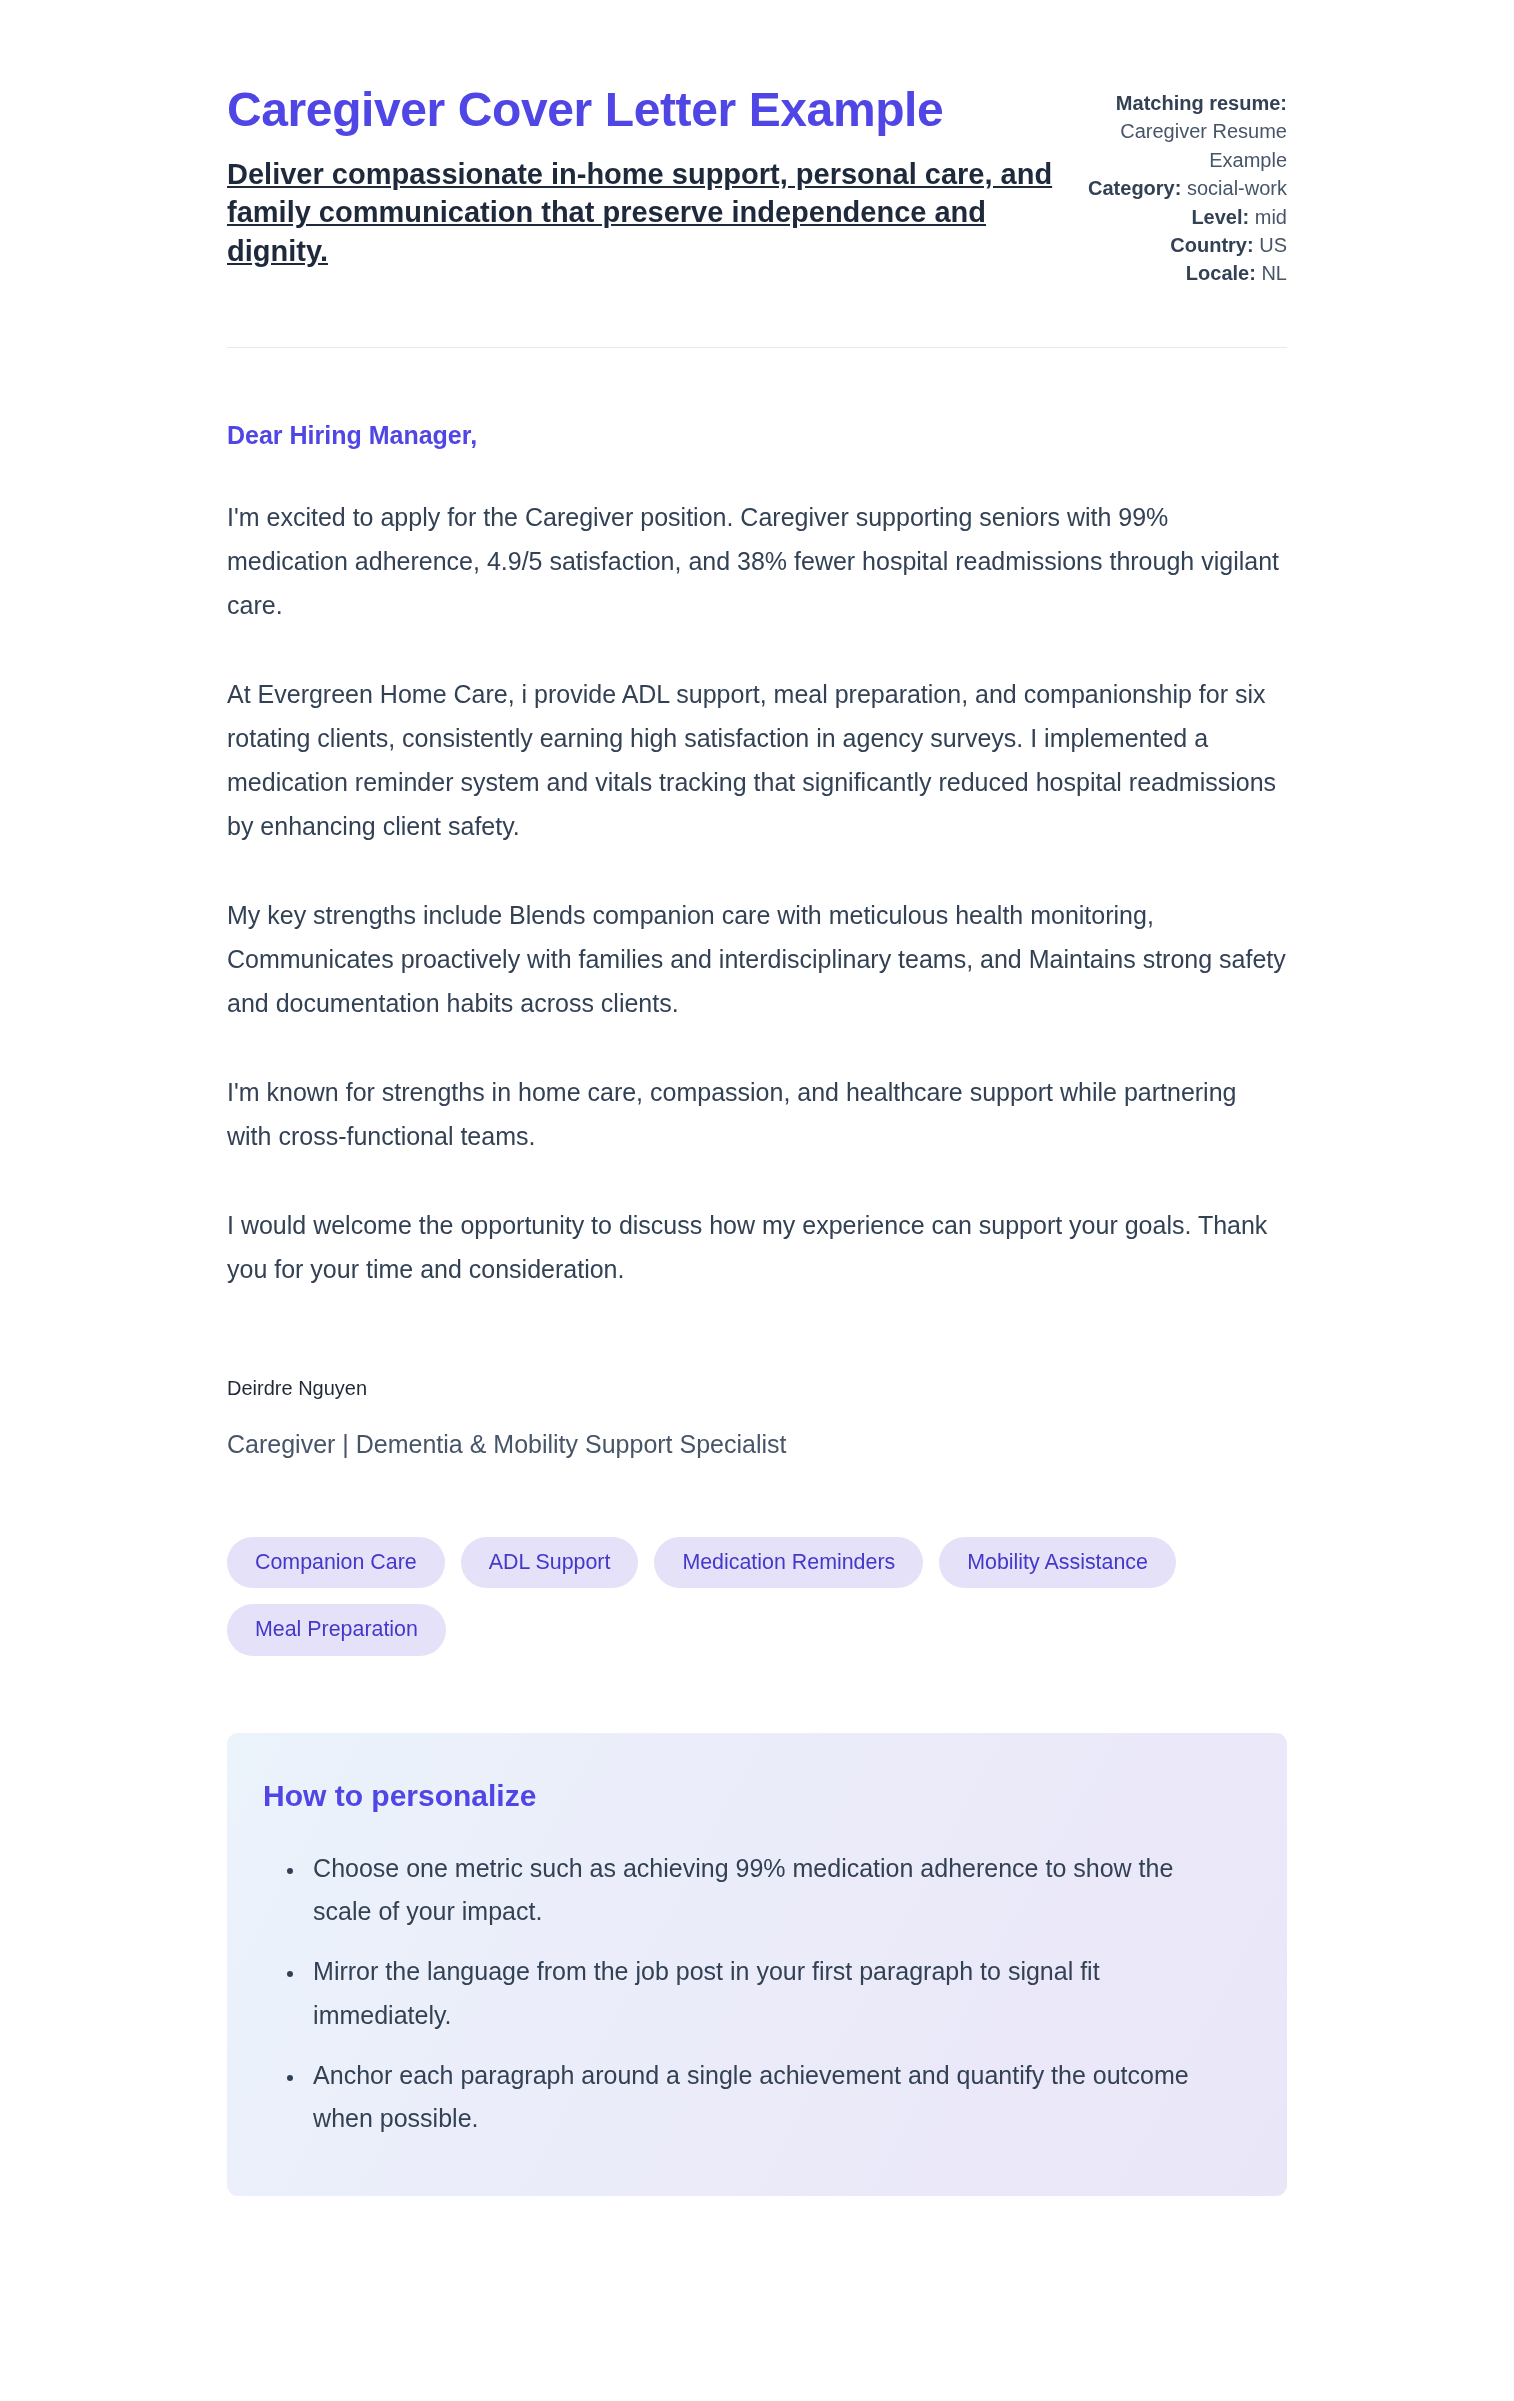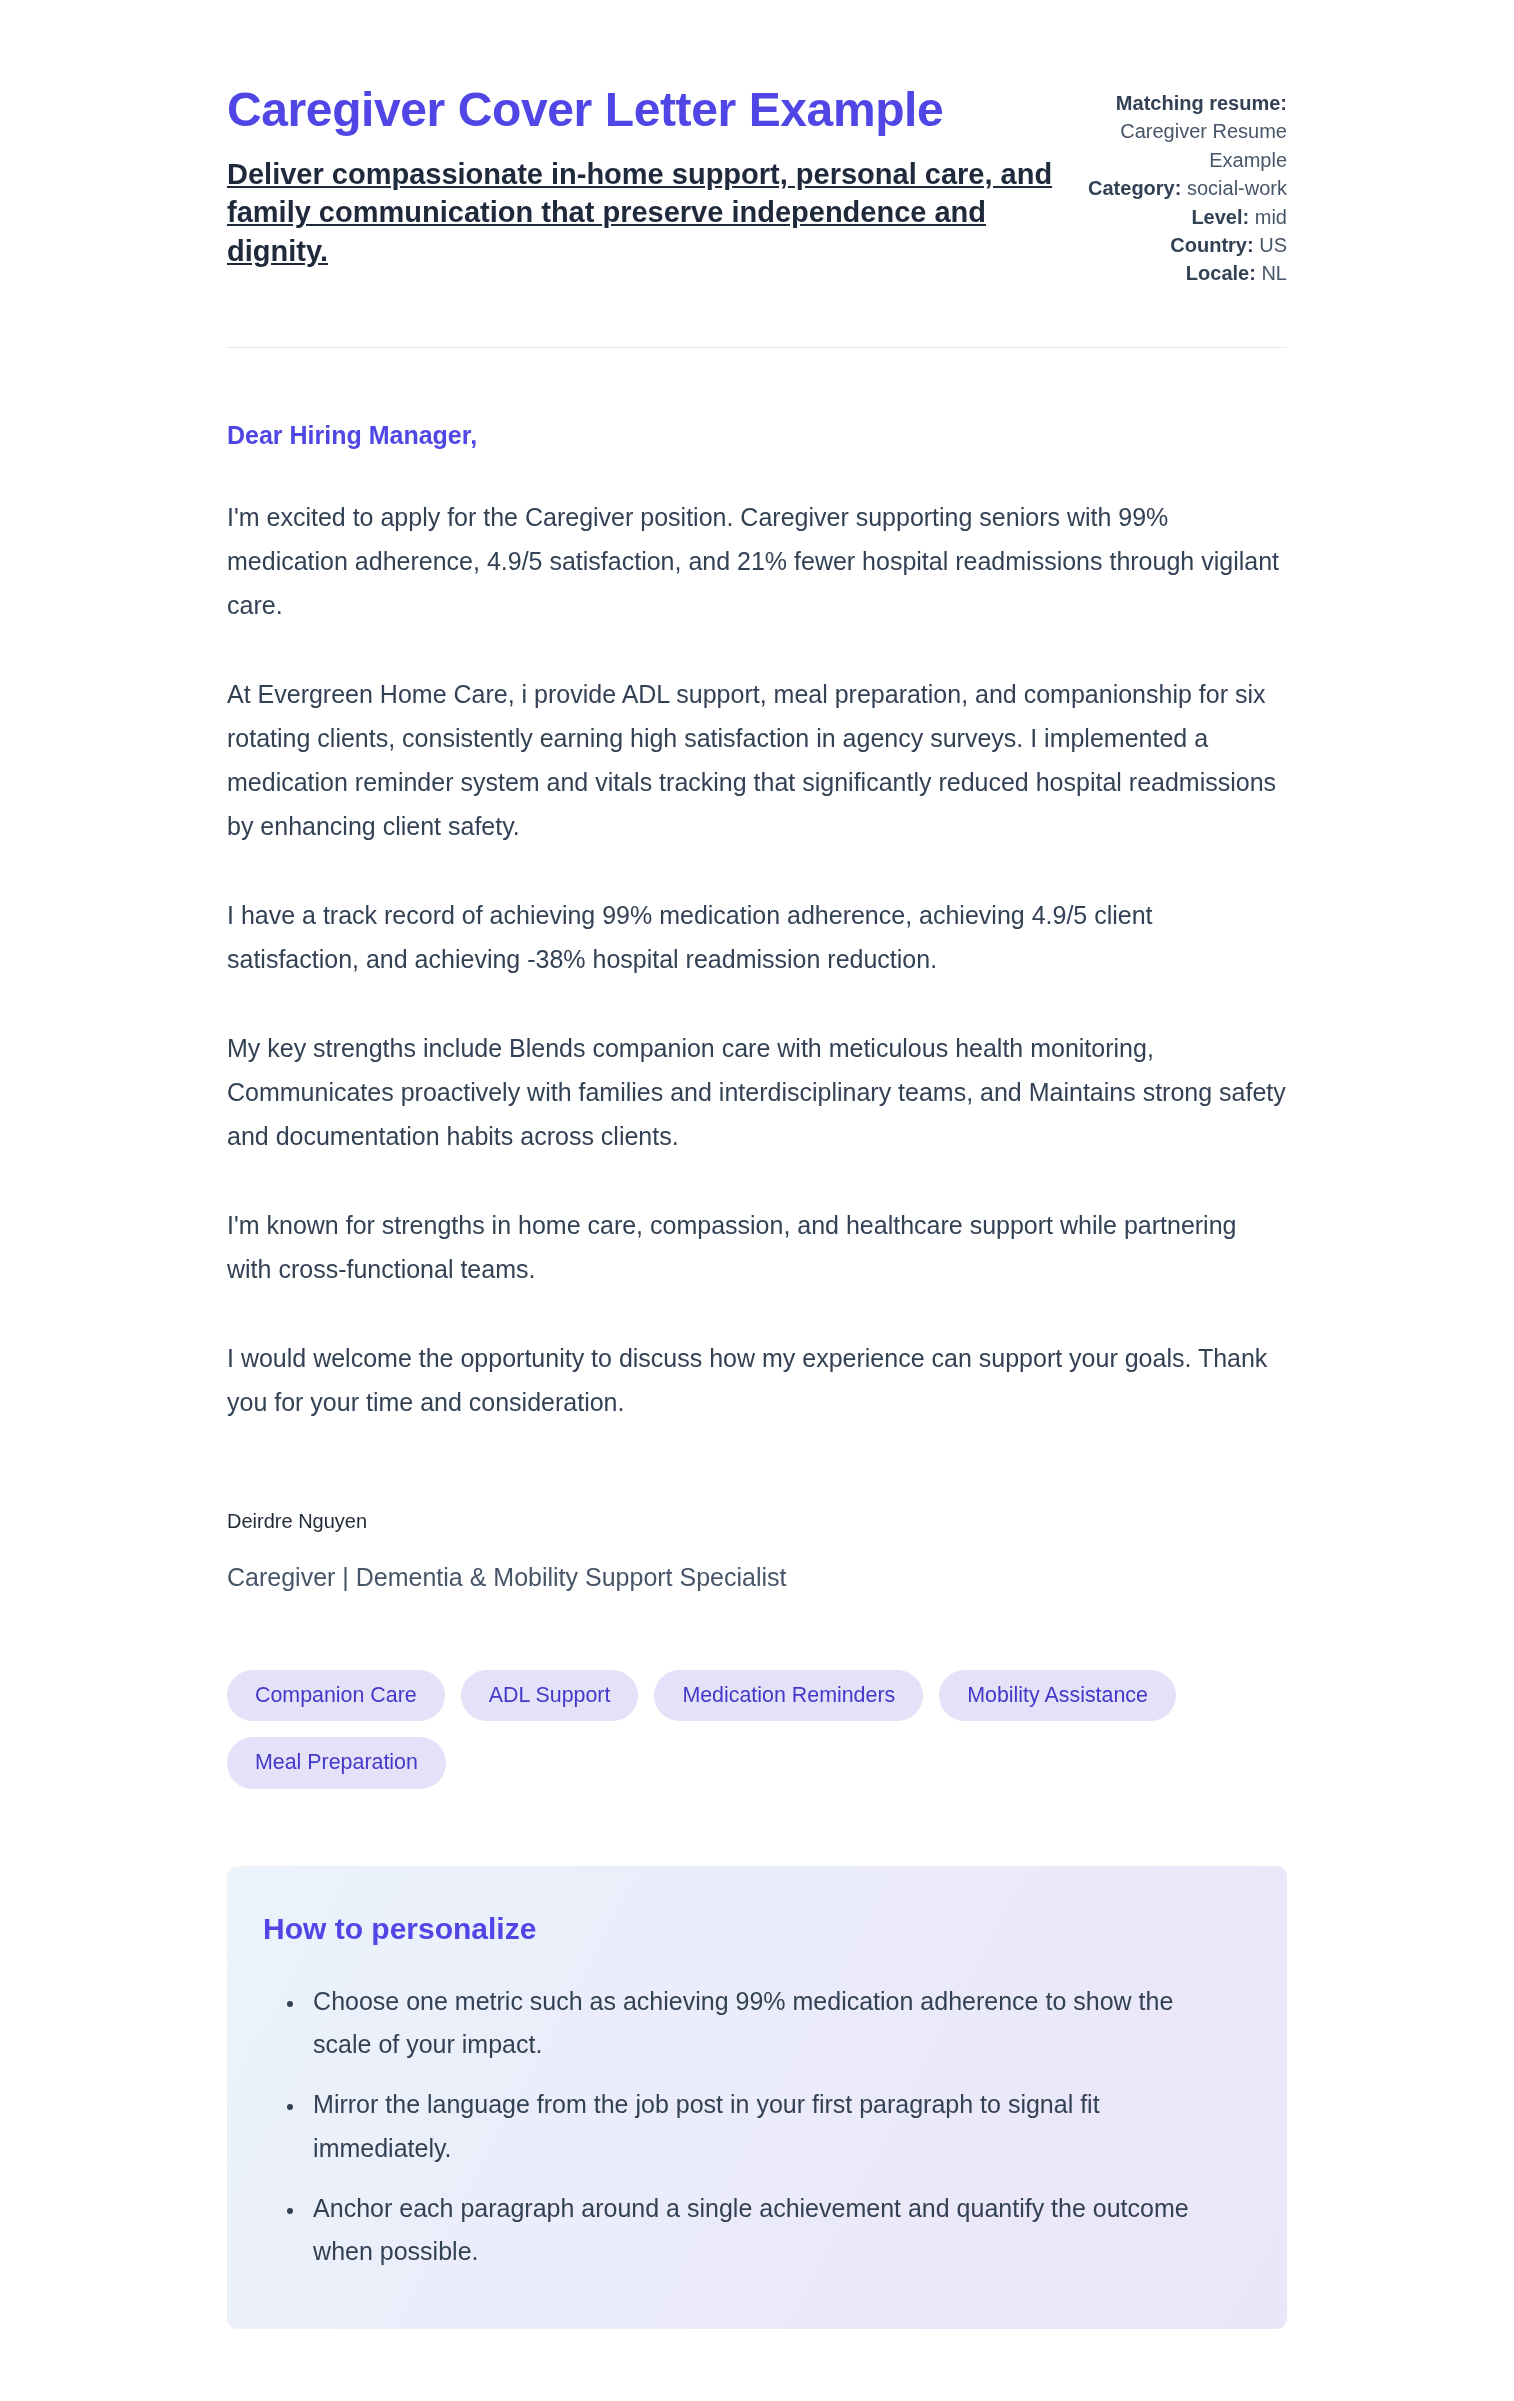--- a/index.html
+++ b/index.html
@@ -129,23 +129,22 @@
       <div class="meta-row"><strong>Level:</strong> <span>mid</span></div>
       <div class="meta-row"><strong>Country:</strong> <span>US</span></div>
       <div class="meta-row"><strong>Locale:</strong> <span>NL</span></div>
     </div>
   </div>
 
   <hr class="divider">
 
   <div class="letter">
     <p class="salutation">Dear Hiring Manager,</p>
-    <p class="body-par">I'm excited to apply for the Caregiver position. Caregiver supporting seniors with 99% medication adherence, 4.9/5 satisfaction, and 21% fewer hospital readmissions through vigilant care.</p>
+    <p class="body-par">I'm excited to apply for the Caregiver position. Caregiver supporting seniors with 99% medication adherence, 4.9/5 satisfaction, and 38% fewer hospital readmissions through vigilant care.</p>
     <p class="body-par">At Evergreen Home Care, i provide ADL support, meal preparation, and companionship for six rotating clients, consistently earning high satisfaction in agency surveys. I implemented a medication reminder system and vitals tracking that significantly reduced hospital readmissions by enhancing client safety.</p>
-    <p class="body-par">I have a track record of achieving 99% medication adherence, achieving 4.9/5 client satisfaction, and achieving -38% hospital readmission reduction.</p>
     <p class="body-par">My key strengths include Blends companion care with meticulous health monitoring, Communicates proactively with families and interdisciplinary teams, and Maintains strong safety and documentation habits across clients.</p>
     <p class="body-par">I'm known for strengths in home care, compassion, and healthcare support while partnering with cross-functional teams.</p>
     <p class="body-par">I would welcome the opportunity to discuss how my experience can support your goals. Thank you for your time and consideration.</p>
 
     <div class="signature">
       <p class="signature-name">Deirdre Nguyen</p>
       <p class="signature-title">Caregiver | Dementia &amp; Mobility Support Specialist</p>
     </div>
   </div>
 

